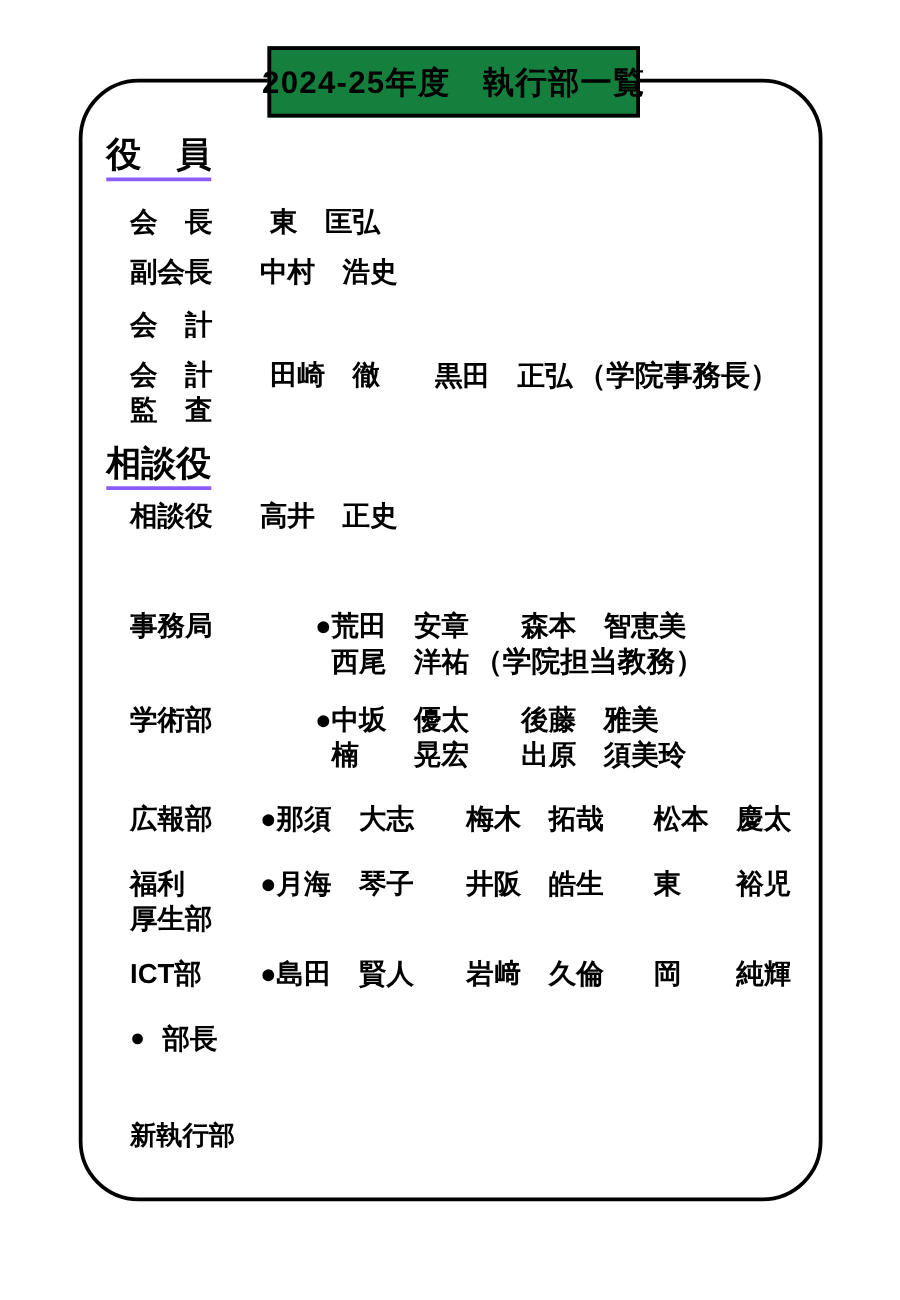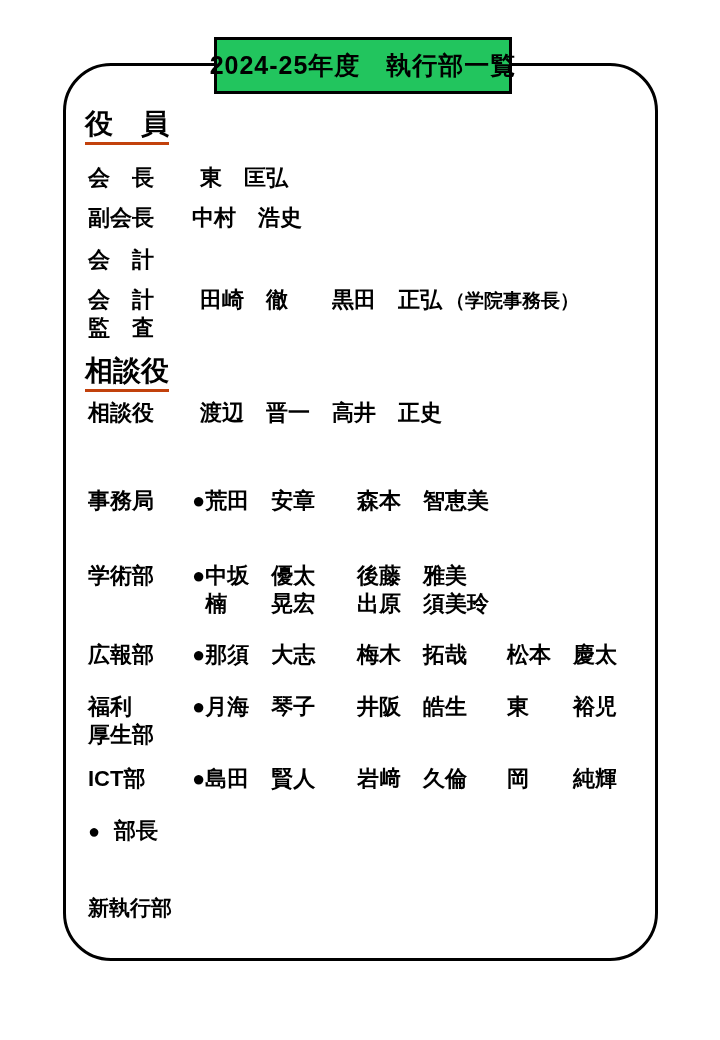--- a/index.html
+++ b/index.html
@@ -7,42 +7,42 @@
     position:relative; width:720px; height:1040px; background:#ffffff;
     font-family:"Liberation Sans", sans-serif; color:#000; font-weight:bold;
     overflow:hidden;
   }
   .frame {
     position:absolute; left:63px; top:63px; width:589px; height:892px;
     border:3px solid #000; border-radius:48px; background:#fff;
   }
   .title-box {
     position:absolute; left:214px; top:37px; width:292px; height:51px;
-    background:#22c55e; border:3px solid #000; z-index:2;
+    background:#15803d; border:3px solid #000; z-index:2;
     display:flex; align-items:center; justify-content:center;
     font-size:25px; letter-spacing:1px; white-space:nowrap;
   }
   .heading {
     position:absolute; left:85px; font-size:28px; line-height:32px; z-index:1;
     white-space:nowrap;
   }
-  .heading > span { display:inline-block; border-bottom:3px solid #c2410c; padding-bottom:2px; }
+  .heading > span { display:inline-block; border-bottom:3px solid #8b5cf6; padding-bottom:2px; }
   .row {
-    position:absolute; left:88px; display:flex; align-items:flex-start;
+    position:absolute; left:104px; display:flex; align-items:flex-start;
     font-size:22px; line-height:28px; white-space:nowrap; z-index:1;
   }
   .lbl { width:104px; flex:none; }
   .cellwrap { flex:none; }
-  .line { display:flex; }
+  .line { display:flex;margin-left:44px; }
   .c1 { width:165px; flex:none; }
   .oc1 { width:140px; flex:none; padding-left:8px; box-sizing:border-box; }
   .c2 { width:150px; flex:none; }
   .c3 { flex:none; }
   .indent::before { content:"●"; visibility:hidden; }
-  .note { font-size:19px; margin-left:4px; }
+  .note { font-size:23px; margin-left:4px; }
   .legend-dot { font-size:20px; margin-right:14px; line-height:28px; }
   .footer-row { font-size:21px;font-family:Liberation Serif, serif; }
   .footer-row .lbl { width:104px; }
   .footer-row .name { padding-left:8px; }
 </style>
 </head>
 <body>
 
 <div class="sheet">
   <div class="frame"></div>
@@ -77,31 +77,33 @@
     <span class="oc1">田崎　徹</span>
     <span class="c3"><span>黒田　正弘</span><span class="note">（学院事務長）</span></span>
   </div>
 
   <div class="heading" style="top:355px">
     <span>相談役</span>
   </div>
 
   <div class="row" style="top:399px">
     <div class="lbl">相談役</div>
-    <span class="oc1">渡辺　晋一</span>
     <span class="c2">高井　正史</span>
   </div>
 
 
   <div class="row" style="top:487px">
     <div class="lbl">事務局</div>
     <div class="cellwrap">
       <div class="line">
         <span class="c1">●荒田　安章</span>
         <span class="c2">森本　智恵美</span>
+      </div>
+      <div class="line">
+        <span class="indent"><span>西尾　洋祐</span><span class="note">（学院担当教務）</span></span>
       </div>
     </div>
   </div>
 
   <div class="row" style="top:562px">
     <div class="lbl">学術部</div>
     <div class="cellwrap">
       <div class="line">
         <span class="c1">●中坂　優太</span>
         <span class="c2">後藤　雅美</span>

